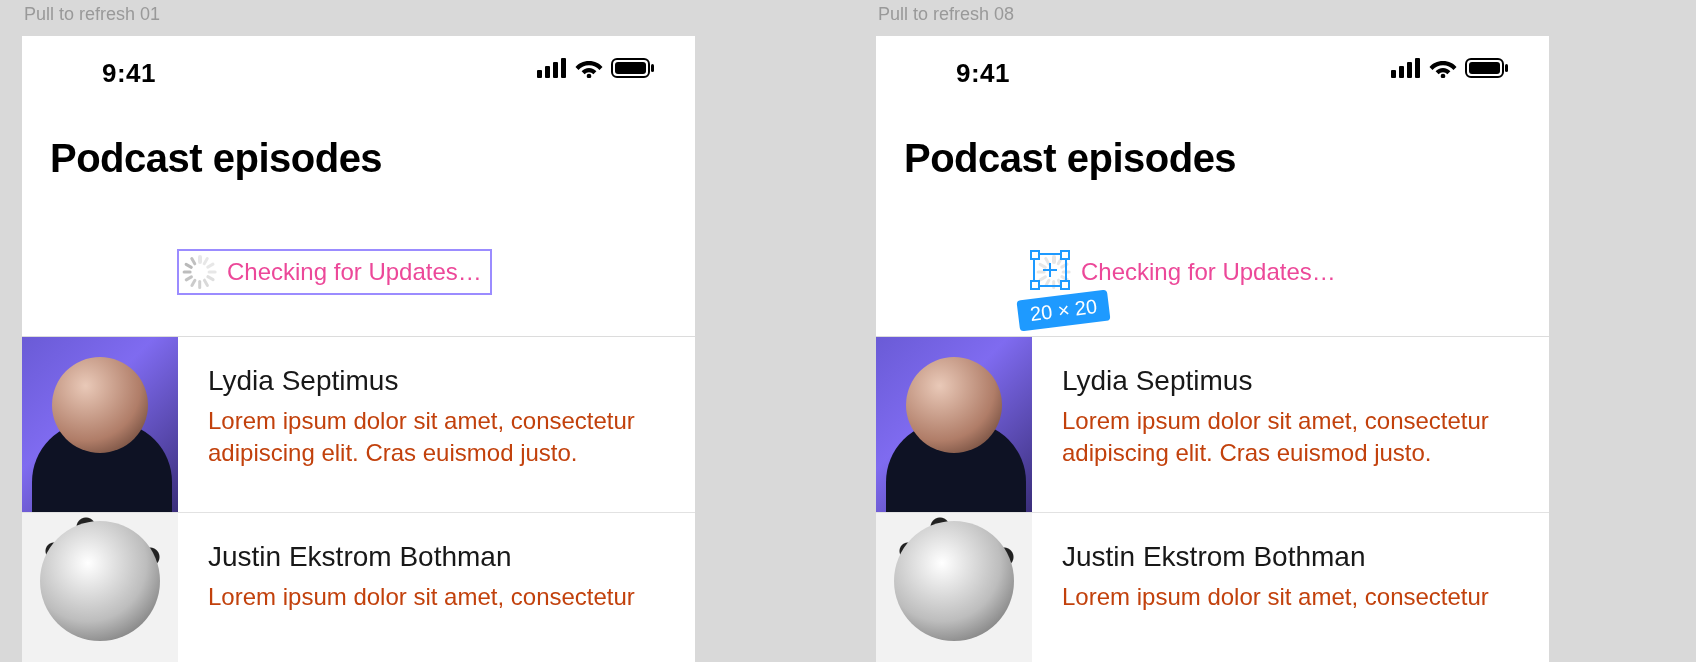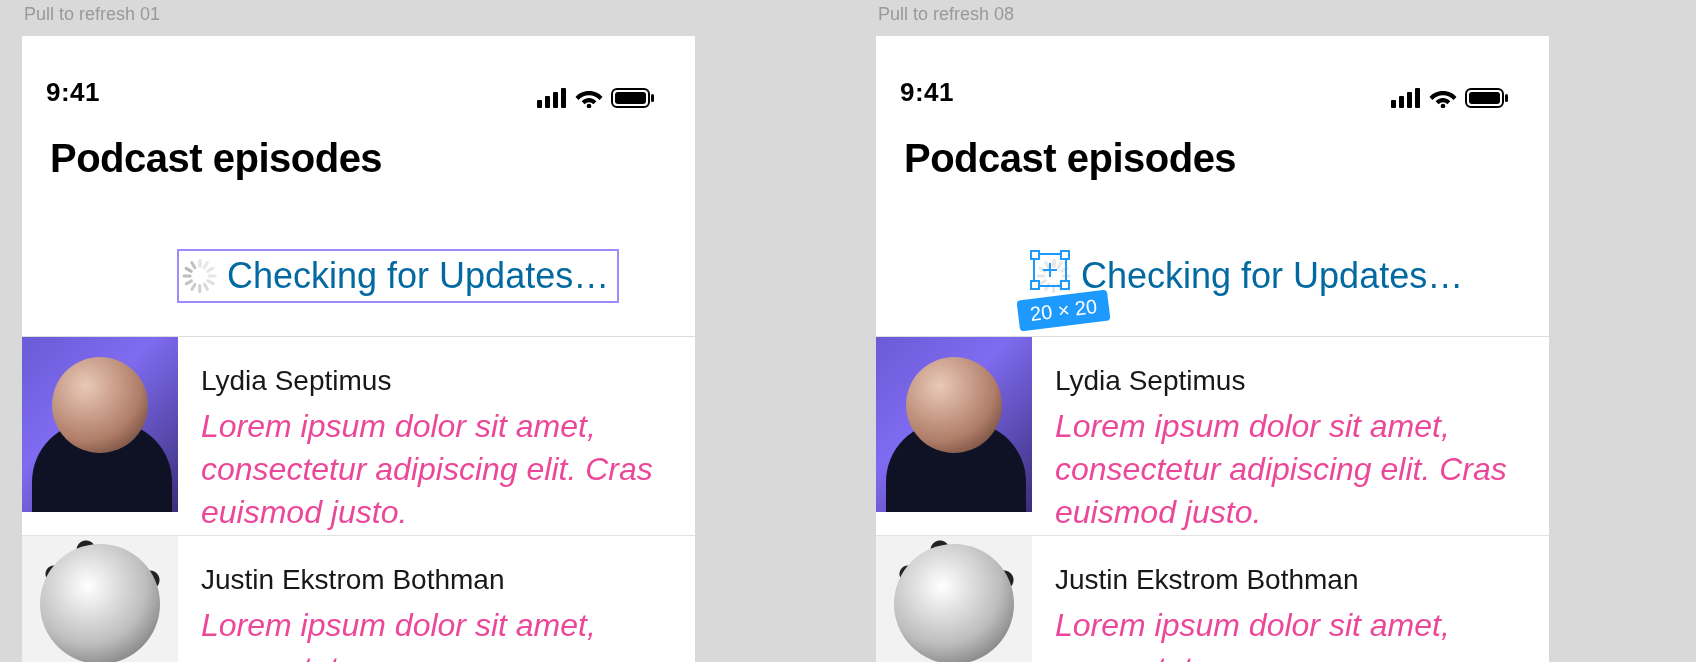--- a/index.html
+++ b/index.html
@@ -27,23 +27,23 @@
     background: #fff;
     top: 36px;
     overflow: hidden;
   }
   .phone.left  { left: 22px; }
   .phone.right { left: 876px; }
 
   
   .status-bar {
     display: flex;
-    align-items: flex-end;
+    align-items: flex-start;
     justify-content: space-between;
-    padding: 22px 40px 0 24px;
+    padding: 22px 40px 0 80px;
     height: 72px;
   }
   .status-time {
     font-size: 26px;
     font-weight: 600;
     letter-spacing: 0.5px;
   }
   .status-icons {
     display: flex;
     align-items: center;
@@ -70,22 +70,22 @@
     display: flex;
     align-items: center;
     gap: 10px;
     padding: 4px 8px 4px 4px;
   }
   .refresh-box.selected-frame {
     outline: 2px solid #9B8CFF;
     outline-offset: 0;
   }
   .refresh-text {
-    font-size: 36px;
-    color: #0369a1;
+    font-size: 24px;
+    color: #ec4899;
     font-weight: 400;
   }
   .spinner {
     width: 34px;
     height: 34px;
     position: relative;
     flex: 0 0 34px;
   }
   .spinner span {
     position: absolute;
@@ -156,34 +156,33 @@
   }
   .row .thumb {
     width: 156px;
     height: 175px;
     background: #888;
     flex: 0 0 156px;
     position: relative;
     overflow: hidden;
   }
   .row .body {
-    padding: 28px 28px 0 23px;
+    padding: 28px 28px 0 30px;
     flex: 1;
   }
   .row .name {
     font-size: 28px;
     font-weight: 500;
     color: #181818;
     margin-bottom: 8px;
   }
   .row .desc {
-    font-size: 32px;
+    font-size: 24px;
     line-height: 1.35;
-    color: #ec4899;
-    font-style: italic;
+    color: #c2410c;
   }
 
   
   .thumb.p1 { background: linear-gradient(135deg,#6a5bd6 0%, #7f6bf0 40%, #3a2e7a 100%); }
   .thumb.p1::after{
     content:"";
     position:absolute;
     left:30px; top:20px;
     width:96px; height:96px;
     border-radius:50%;

